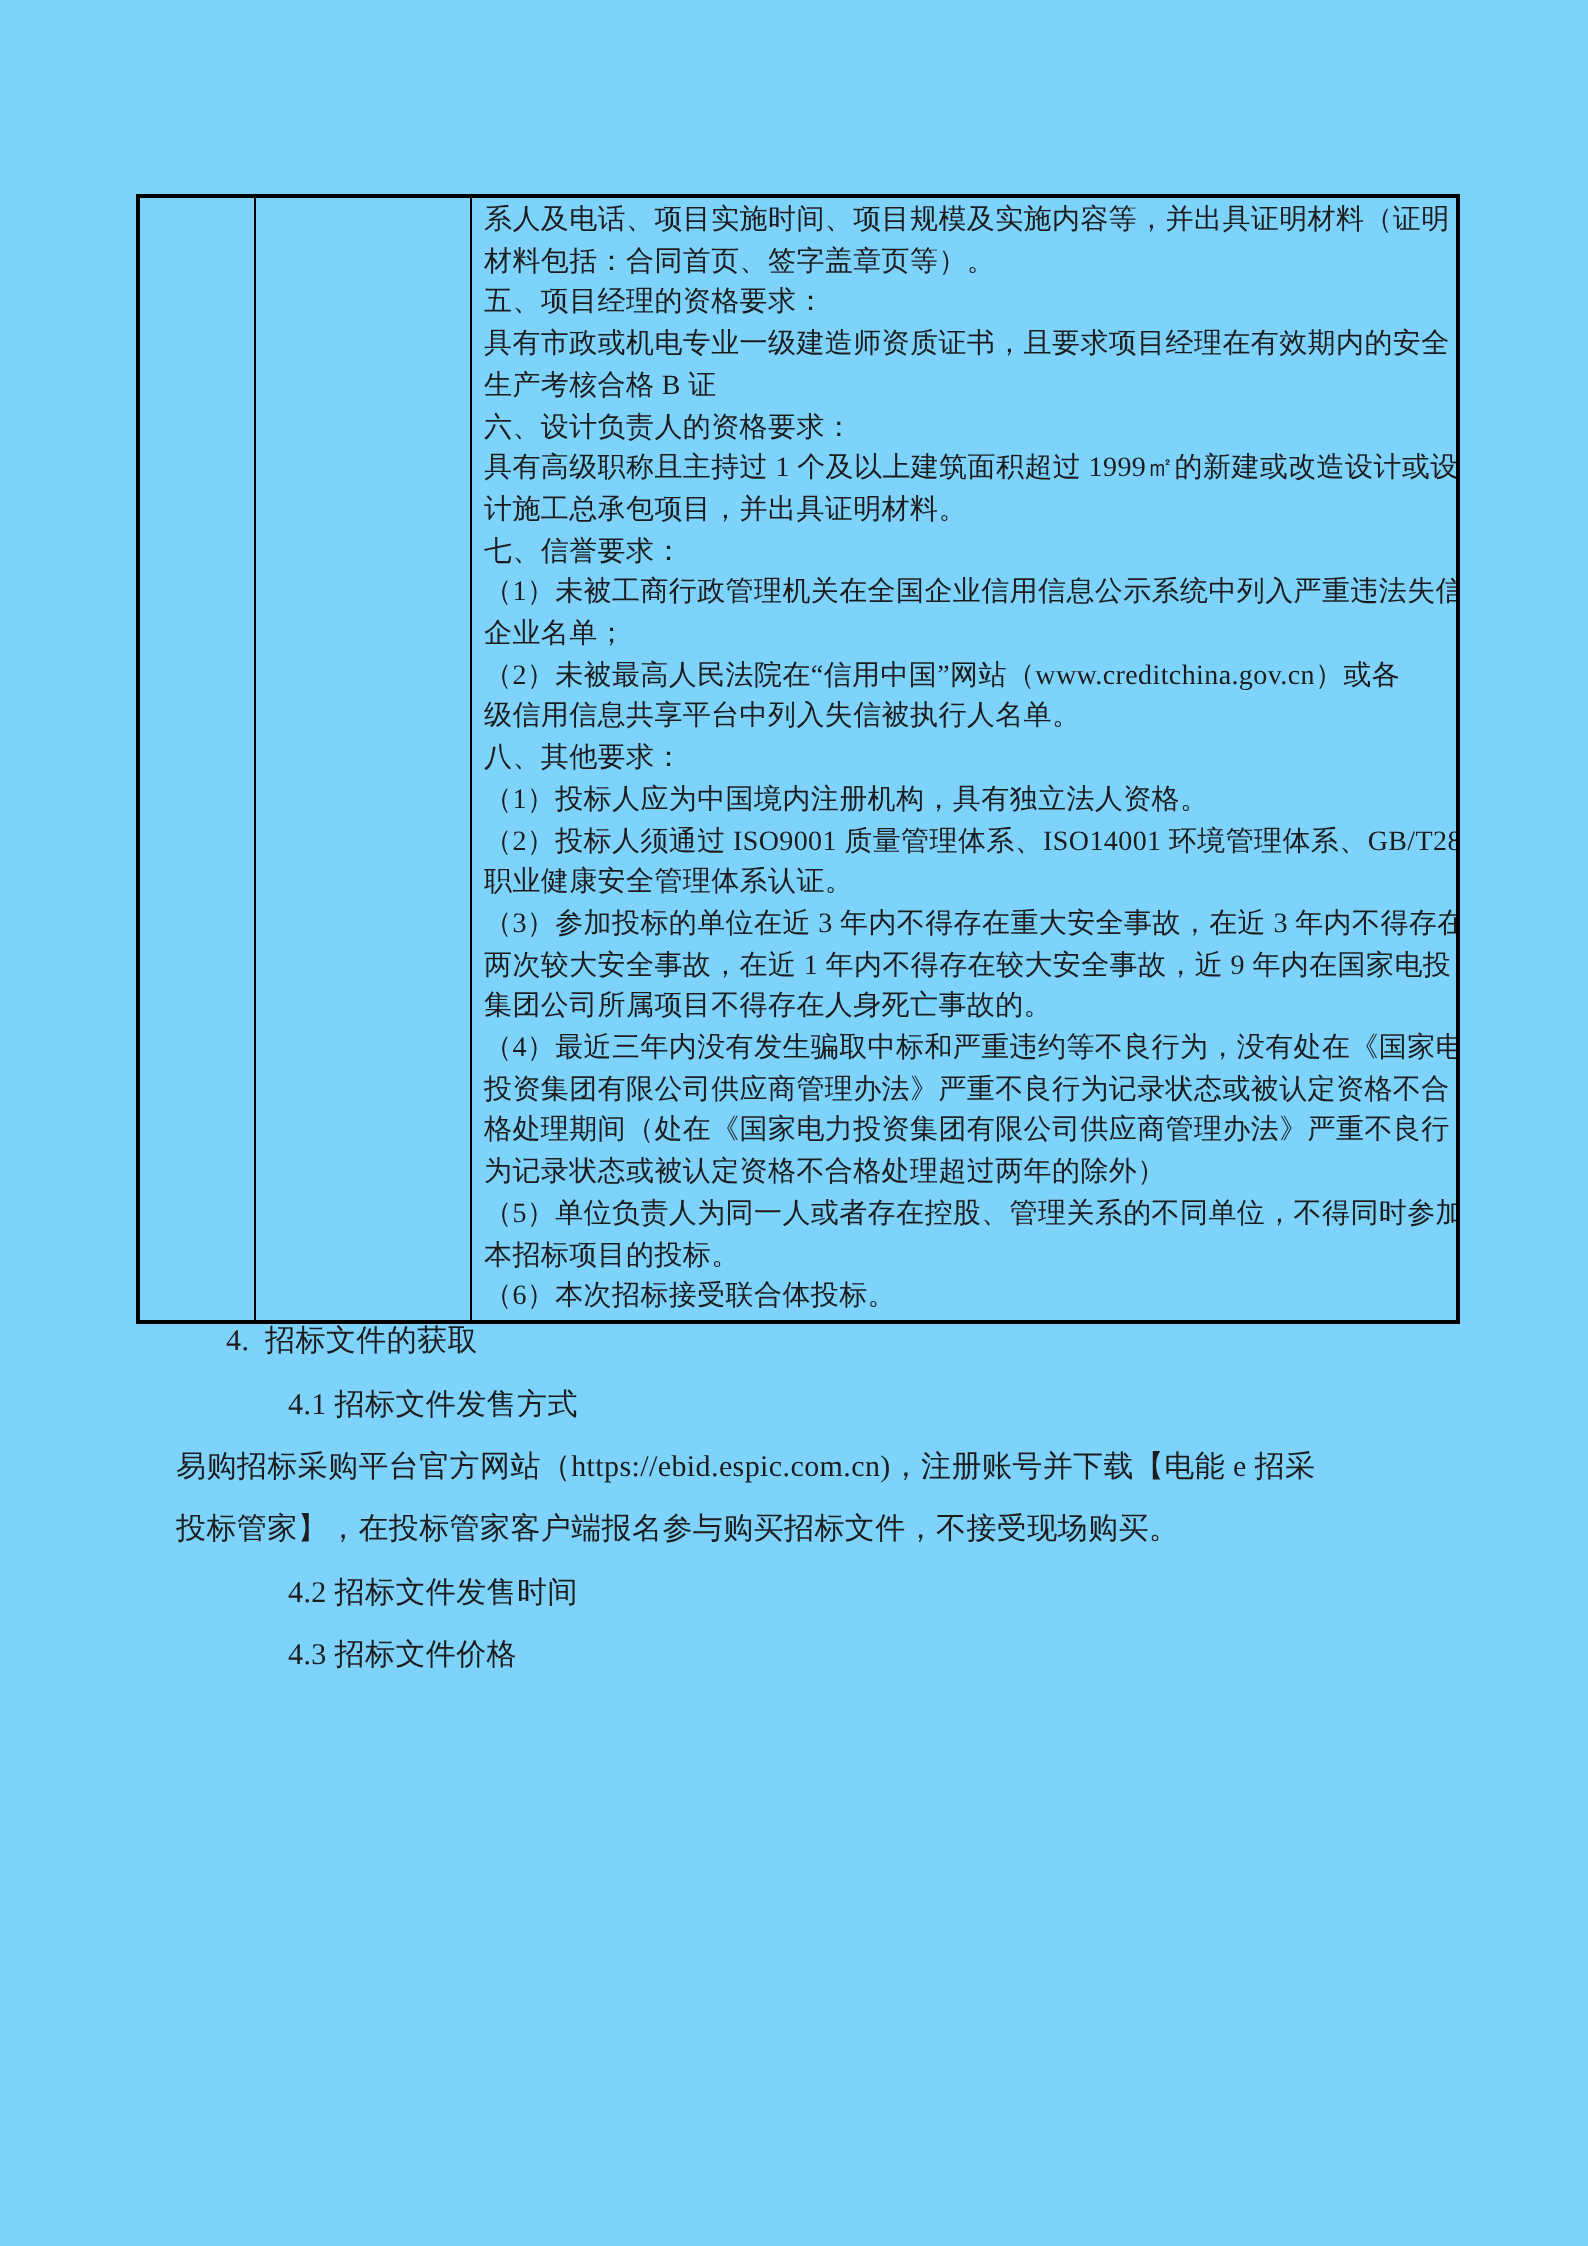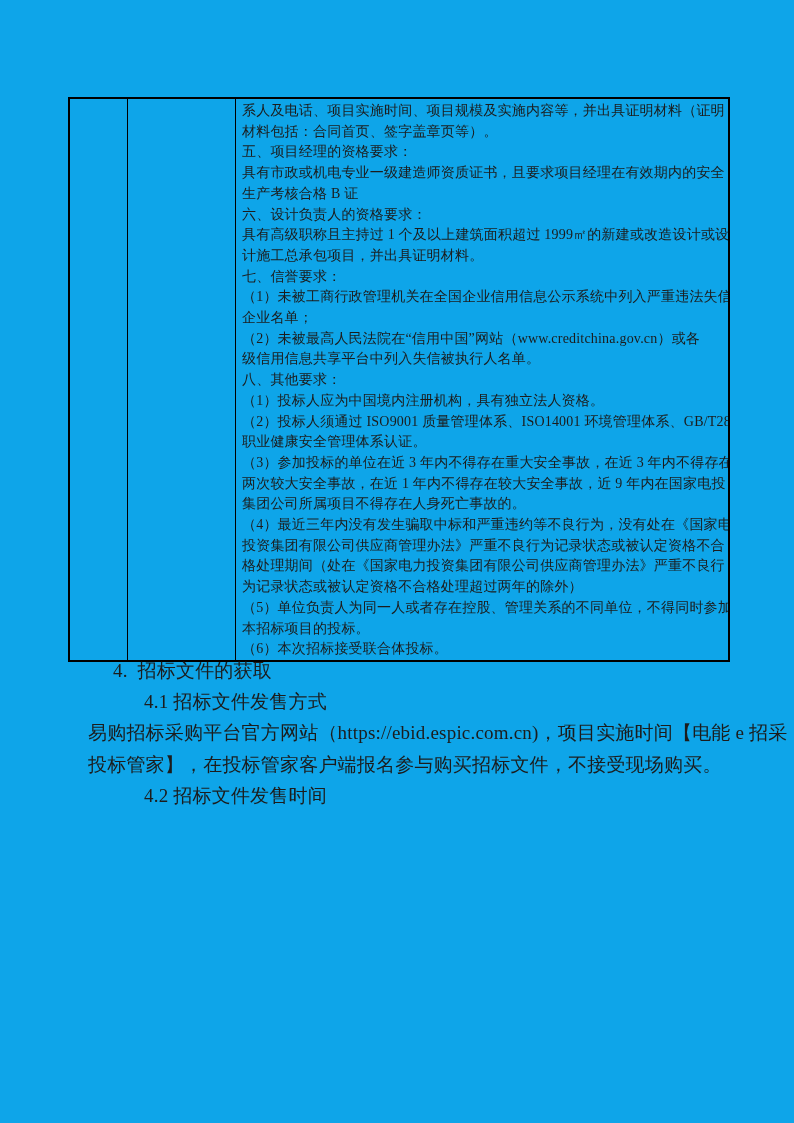--- a/index.html
+++ b/index.html
@@ -5,21 +5,21 @@
 <style>
   html, body {
     margin: 0;
     padding: 0;
     background: #ffffff;
   }
   .page {
     position: relative;
     width: 794px;
     height: 1123px;
-    background: #0ea5e9;
+    background: #7dd3fc;
     overflow: hidden;
     font-family: "Liberation Serif", "DejaVu Serif", serif;
     color: #1c1c1c;
   }
   
   .req-table {
     position: absolute;
     left: 68px;
     top: 97px;
     width: 662px;
@@ -49,21 +49,21 @@
   .body-text {
     position: absolute;
     left: 88px;
     top: 655px;
     width: 660px;
   }
   .bl {
     height: 31.4px;
     display: flex;
     align-items: center;
-    font-size: 19px;
+    font-size: 15px;
     white-space: pre;
     letter-spacing: 0.2px;
   }
   .bl.num    { padding-left: 25px; }
   .bl.indent { padding-left: 56px; }
   .bl.flush  { padding-left: 0; }
 </style>
 </head>
 <body>
 
@@ -106,19 +106,20 @@
             </div>
       </td>
     </tr>
   </tbody>
     </table>
 
   <div class="body-text">
     <div>
         <div class="bl num">4.  招标文件的获取</div>
         <div class="bl indent">4.1 招标文件发售方式</div>
-        <div class="bl flush">易购招标采购平台官方网站（https://ebid.espic.com.cn)，项目实施时间【电能 e 招采</div>
+        <div class="bl flush">易购招标采购平台官方网站（https://ebid.espic.com.cn)，注册账号并下载【电能 e 招采</div>
         <div class="bl flush">投标管家】，在投标管家客户端报名参与购买招标文件，不接受现场购买。</div>
         <div class="bl indent">4.2 招标文件发售时间</div>
+        <div class="bl indent">4.3 招标文件价格</div>
       </div>
   </div>
 
 </div>
 
 </body></html>

